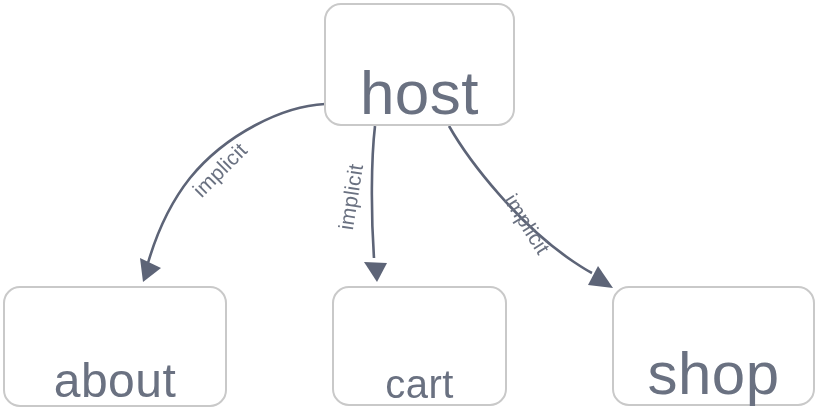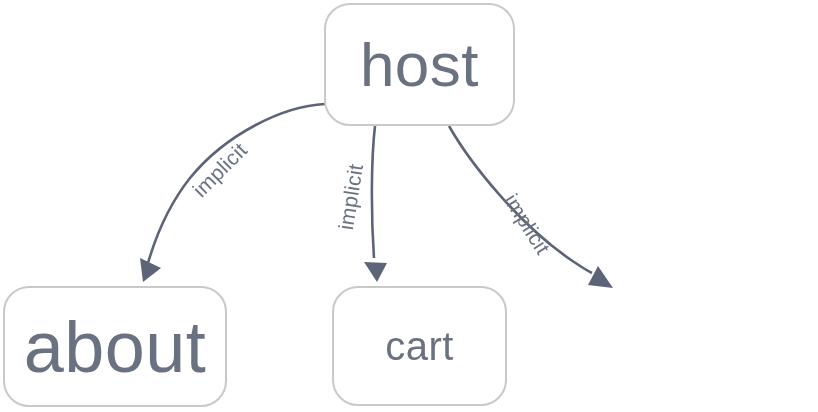--- a/index.html
+++ b/index.html
@@ -20,38 +20,38 @@
     left: 0;
     top: 0;
     width: 818px;
     height: 412px;
   }
   .node-box {
     position: absolute;
     box-sizing: border-box;
     background: #ffffff;
     border: 2px solid #c9c9c9;
-    border-radius: 26px;
+    border-radius: 17px;
     display: flex;
-    align-items: center;
+    align-items: flex-end;
     justify-content: center;
     z-index: 3;
   }
   .node-label {
     color: #6a7181;
     font-family: "Liberation Sans", sans-serif;
     font-weight: 400;
     letter-spacing: 0.5px;
     line-height: 1;
     user-select: none;
   }
   #node-host { left: 324px; top: 3px; width: 191px; height: 123px; }
   #node-host .node-label { font-size: 62px; }
   #node-about { left: 3px; top: 286px; width: 224px; height: 121px; }
-  #node-about .node-label { font-size: 72px; }
+  #node-about .node-label { font-size: 48px; }
   #node-cart { left: 332px; top: 286px; width: 175px; height: 120px; }
   #node-cart .node-label { font-size: 40px; }
   #node-shop { left: 612px; top: 286px; width: 203px; height: 120px; }
   #node-shop .node-label { font-size: 60px; }
 
   .edge-path {
     fill: none;
     stroke: #5d6477;
     stroke-width: 2.6px;
   }
@@ -98,14 +98,17 @@
   </div>
 
   <div class="node-box" id="node-about">
     <span class="node-label">about</span>
   </div>
 
   <div class="node-box" id="node-cart">
     <span class="node-label">cart</span>
   </div>
 
+  <div class="node-box" id="node-shop">
+    <span class="node-label">shop</span>
+  </div>
 
 </div>
 
 </body></html>

